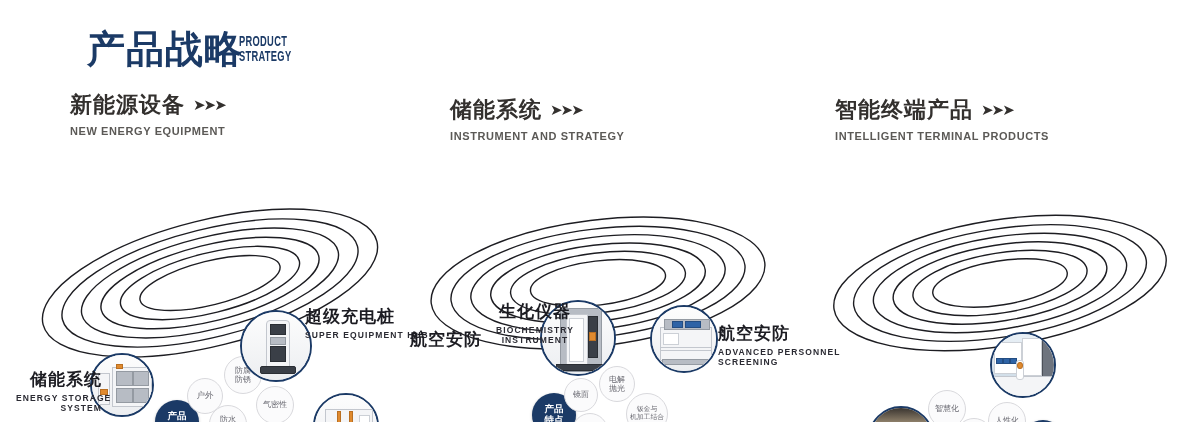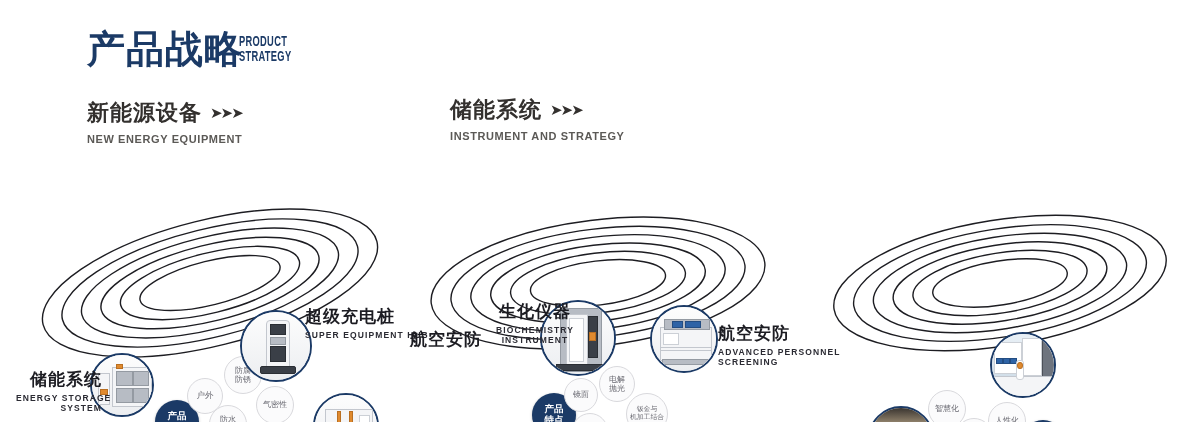--- a/index.html
+++ b/index.html
@@ -114,27 +114,31 @@
 <div class="page">
 
   <div class="header">
     <div class="hdr-cn">产品战略</div>
     <div class="hdr-en">
       <div>PRODUCT</div>
       <div>STRATEGY</div>
     </div>
   </div>
 
-  <div class="sect" style="left:70px;top:98px;margin-left:17px;">
+  <div class="sect" style="left:70px;top:90px;">
     <div><span class="cn">新能源设备</span><span class="arrows">➤➤➤</span></div>
     <div class="en">NEW ENERGY EQUIPMENT</div>
   </div>
   <div class="sect" style="left:450px;top:95px;">
     <div><span class="cn">储能系统</span><span class="arrows">➤➤➤</span></div>
     <div class="en">INSTRUMENT AND STRATEGY</div>
+  </div>
+  <div class="sect" style="left:835px;top:95px;">
+    <div><span class="cn">智能终端产品</span><span class="arrows">➤➤➤</span></div>
+    <div class="en">INTELLIGENT TERMINAL PRODUCTS</div>
   </div>
 
   <div class="cluster" style="left:0px;width:420px;">
     <svg width="420" height="265" viewBox="0 0 420 265">
       <g fill="none" stroke="#1d1d22" stroke-width="1.4">
         <ellipse cx="210" cy="133" rx="172" ry="63" transform="rotate(-14 210 133)"></ellipse>
         <ellipse cx="210" cy="133" rx="152" ry="54" transform="rotate(-14 210 133)"></ellipse>
         <ellipse cx="210" cy="133" rx="132" ry="46" transform="rotate(-14 210 133)"></ellipse>
         <ellipse cx="210" cy="133" rx="112" ry="38" transform="rotate(-14 210 133)"></ellipse>
         <ellipse cx="210" cy="133" rx="92" ry="30" transform="rotate(-14 210 133)"></ellipse>

